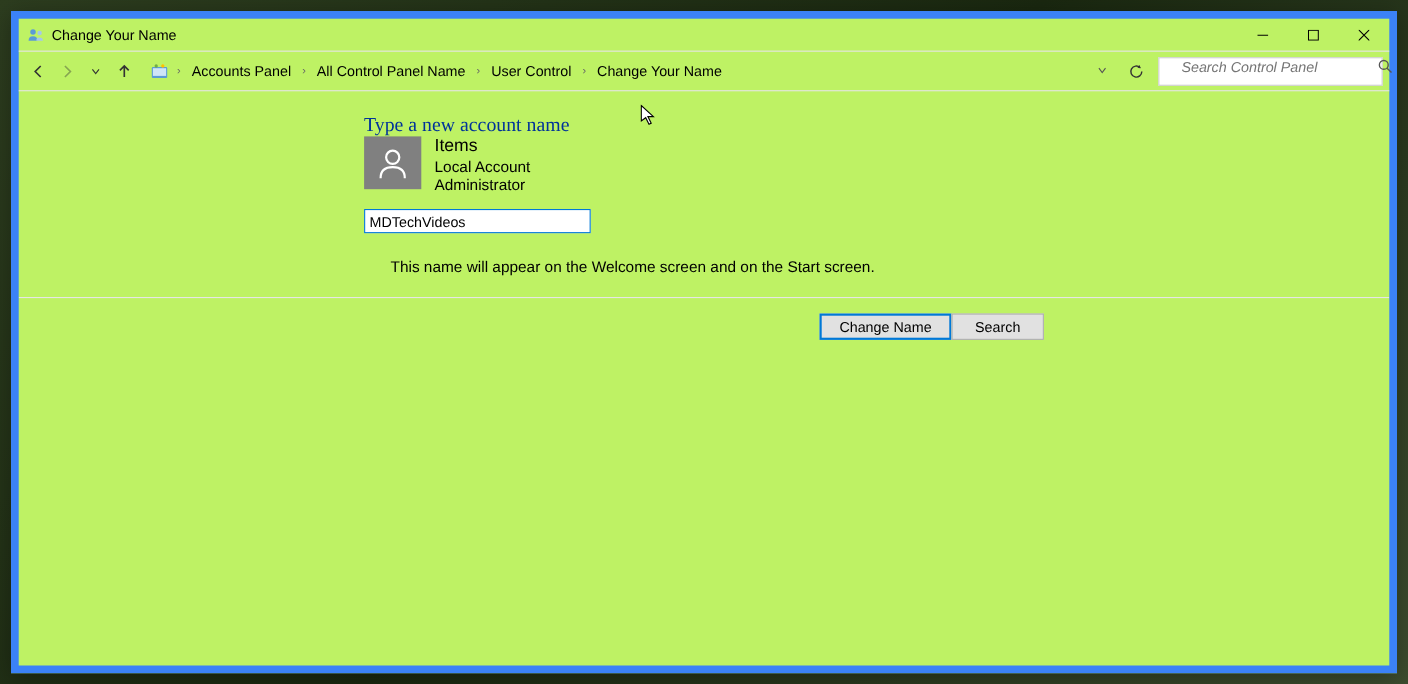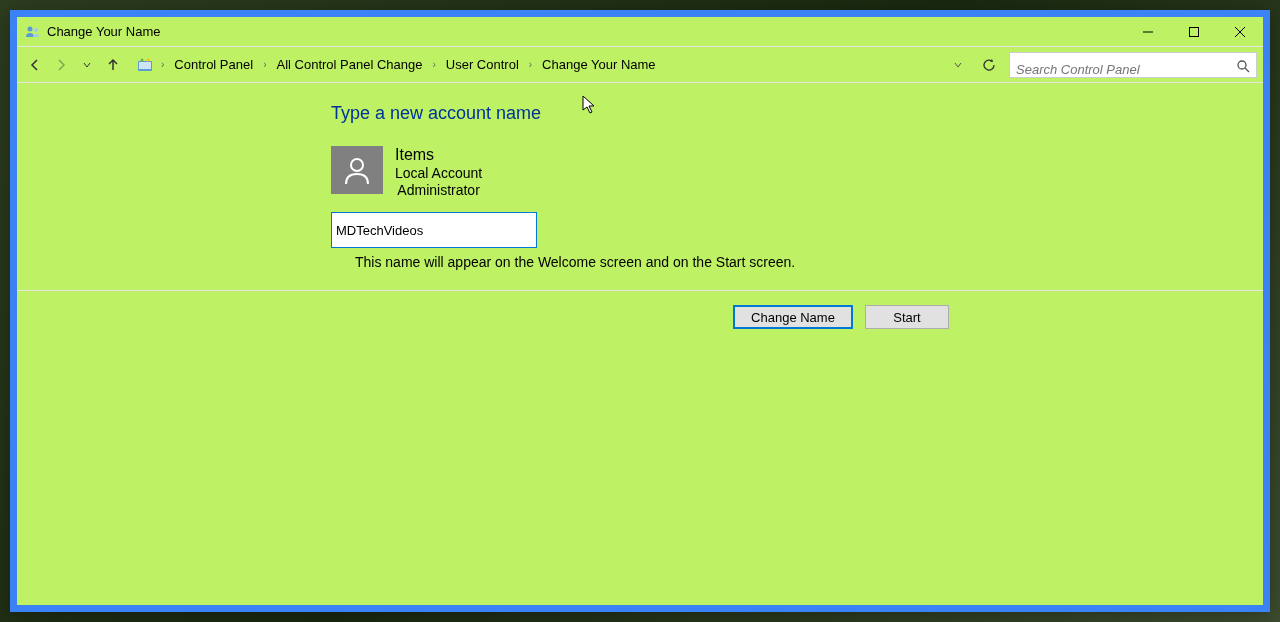--- a/index.html
+++ b/index.html
@@ -112,26 +112,26 @@
     .refresh-btn {
       width: 24px;
       height: 24px;
       display: flex;
       align-items: center;
       justify-content: center;
       cursor: pointer;
       margin-right: 6px;
     }
     .search-box {
-      width: 248px;
+      width: 204px;
       height: 26px;
       border: 1px solid #ccc;
       display: flex;
-      align-items: flex-end;
-      padding: 0 6px;
+      align-items: flex-start;
+      padding: 0 20px;
       background: #fff;
     }
     .search-input {
       flex: 1;
       border: none;
       outline: none;
       font-size: 13px;
       color: #666;
       font-style: italic;
       background: transparent;
@@ -145,21 +145,21 @@
       overflow: auto;
     }
     .content-inner {
       margin-left: 314px;
       width: 650px;
     }
     .heading {
       font-size: 18px;
       font-weight: 400;
       color: #003399;
-      margin-bottom: 22px;
+      font-family: Liberation Serif, serif;
     }
     .account-row {
       display: flex;
       align-items: flex-start;
       margin-bottom: 14px;
     }
     .avatar {
       width: 52px;
       height: 48px;
       background: #808080;
@@ -173,48 +173,47 @@
       flex-direction: column;
       gap: 1px;
     }
     .account-name {
       font-size: 16px;
       color: #000;
     }
     .account-type, .account-role {
       font-size: 14px;
       color: #000;
-      text-align: center;
     }
     .name-input {
       width: 206px;
-      height: 36px;
+      height: 22px;
       border: 1px solid #0078d7;
       outline: none;
       padding: 1px 4px;
       font-size: 13px;
       font-family: inherit;
-      margin-bottom: 6px;
+      margin-bottom: 22px;
     }
     .help-text {
       font-size: 14px;
       color: #000;
       margin-left: 24px;
     }
     .divider {
       border: none;
       border-top: 1px solid #e6e6e6;
       margin-top: 20px;
     }
     .button-row {
       margin-top: 14px;
       margin-right: 314px;
       display: flex;
       justify-content: flex-end;
-      gap: 12px;
+      gap: 0;
     }
     .btn {
       min-width: 84px;
       height: 24px;
       padding: 0 16px;
       font-size: 13px;
       border: 1px solid #adadad;
       background: #e1e1e1;
       cursor: pointer;
       display: flex;
@@ -290,23 +289,23 @@
     <div class="breadcrumb-bar">
       <span class="breadcrumb-icon">
         <svg width="16" height="16" viewBox="0 0 16 16">
           <rect x="1" y="4" width="14" height="10" rx="1" fill="#5b9bd5"></rect>
           <rect x="2" y="5" width="12" height="7" fill="#cfe5f7"></rect>
           <circle cx="5" cy="3" r="1.5" fill="#70ad47"></circle>
           <circle cx="11" cy="3" r="1.5" fill="#ffc000"></circle>
         </svg>
       </span>
       <span class="bc-sep">›</span>
-      <span class="bc-item">Control Panel</span>
+      <span class="bc-item">Accounts Panel</span>
       <span class="bc-sep">›</span>
-      <span class="bc-item">All Control Panel Change</span>
+      <span class="bc-item">All Control Panel Name</span>
       <span class="bc-sep">›</span>
       <span class="bc-item">User Control</span>
       <span class="bc-sep">›</span>
       <span class="bc-item">Change Your Name</span>
       <span class="bc-dropdown">
         <svg width="10" height="10" viewBox="0 0 10 10">
             <path d="M2 3 L5 7 L8 3" stroke="#555" stroke-width="1" fill="none"></path>
           </svg>
       </span>
     </div>
@@ -348,20 +347,20 @@
       </div>
 
       <input class="name-input" type="text" value="MDTechVideos" style="">
       <div class="help-text">This name will appear on the Welcome screen and on the Start screen.</div>
     </div>
 
     <hr class="divider">
 
     <div class="button-row">
       <button class="btn primary">Change Name</button>
-      <button class="btn">Start</button>
+      <button class="btn">Search</button>
     </div>
   </div>
 </div>
 
 <svg class="cursor" width="16" height="20" viewBox="0 0 16 20">
   <path d="M1 1 L1 15 L5 12 L8 18 L10 17 L7 11 L12 11 Z" fill="#fff" stroke="#000" stroke-width="1"></path>
 </svg>
 
 </body></html>

